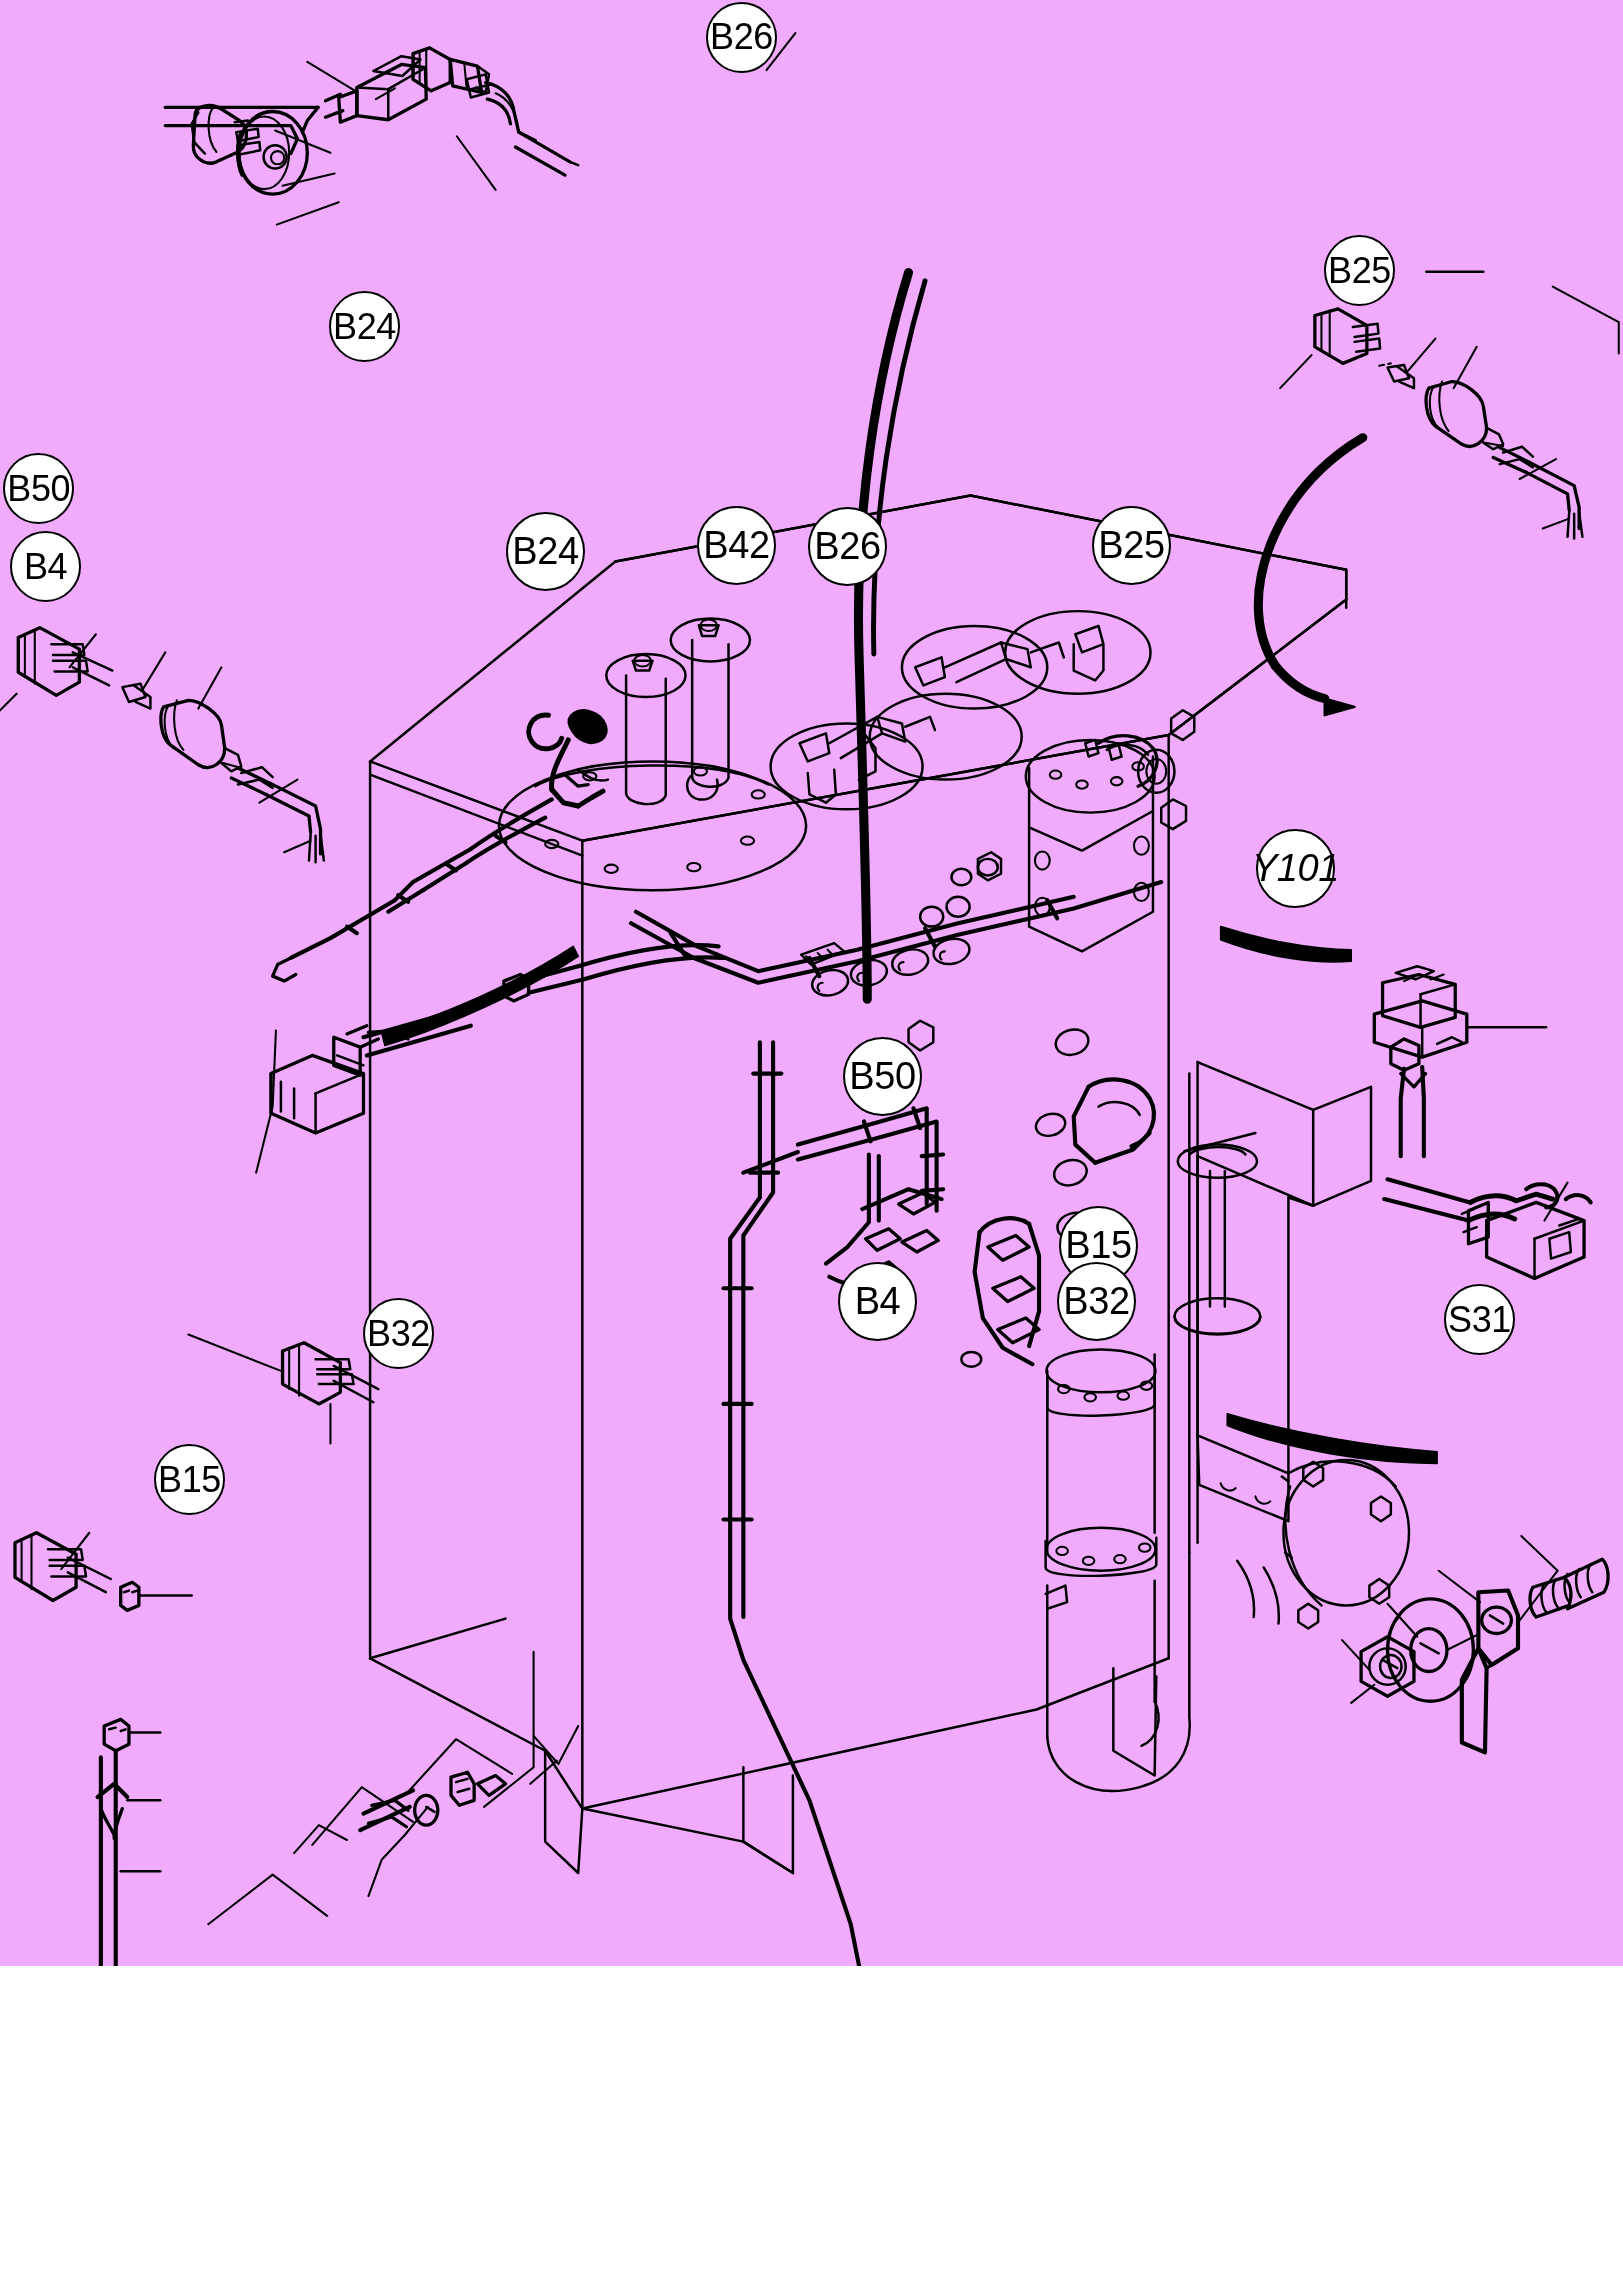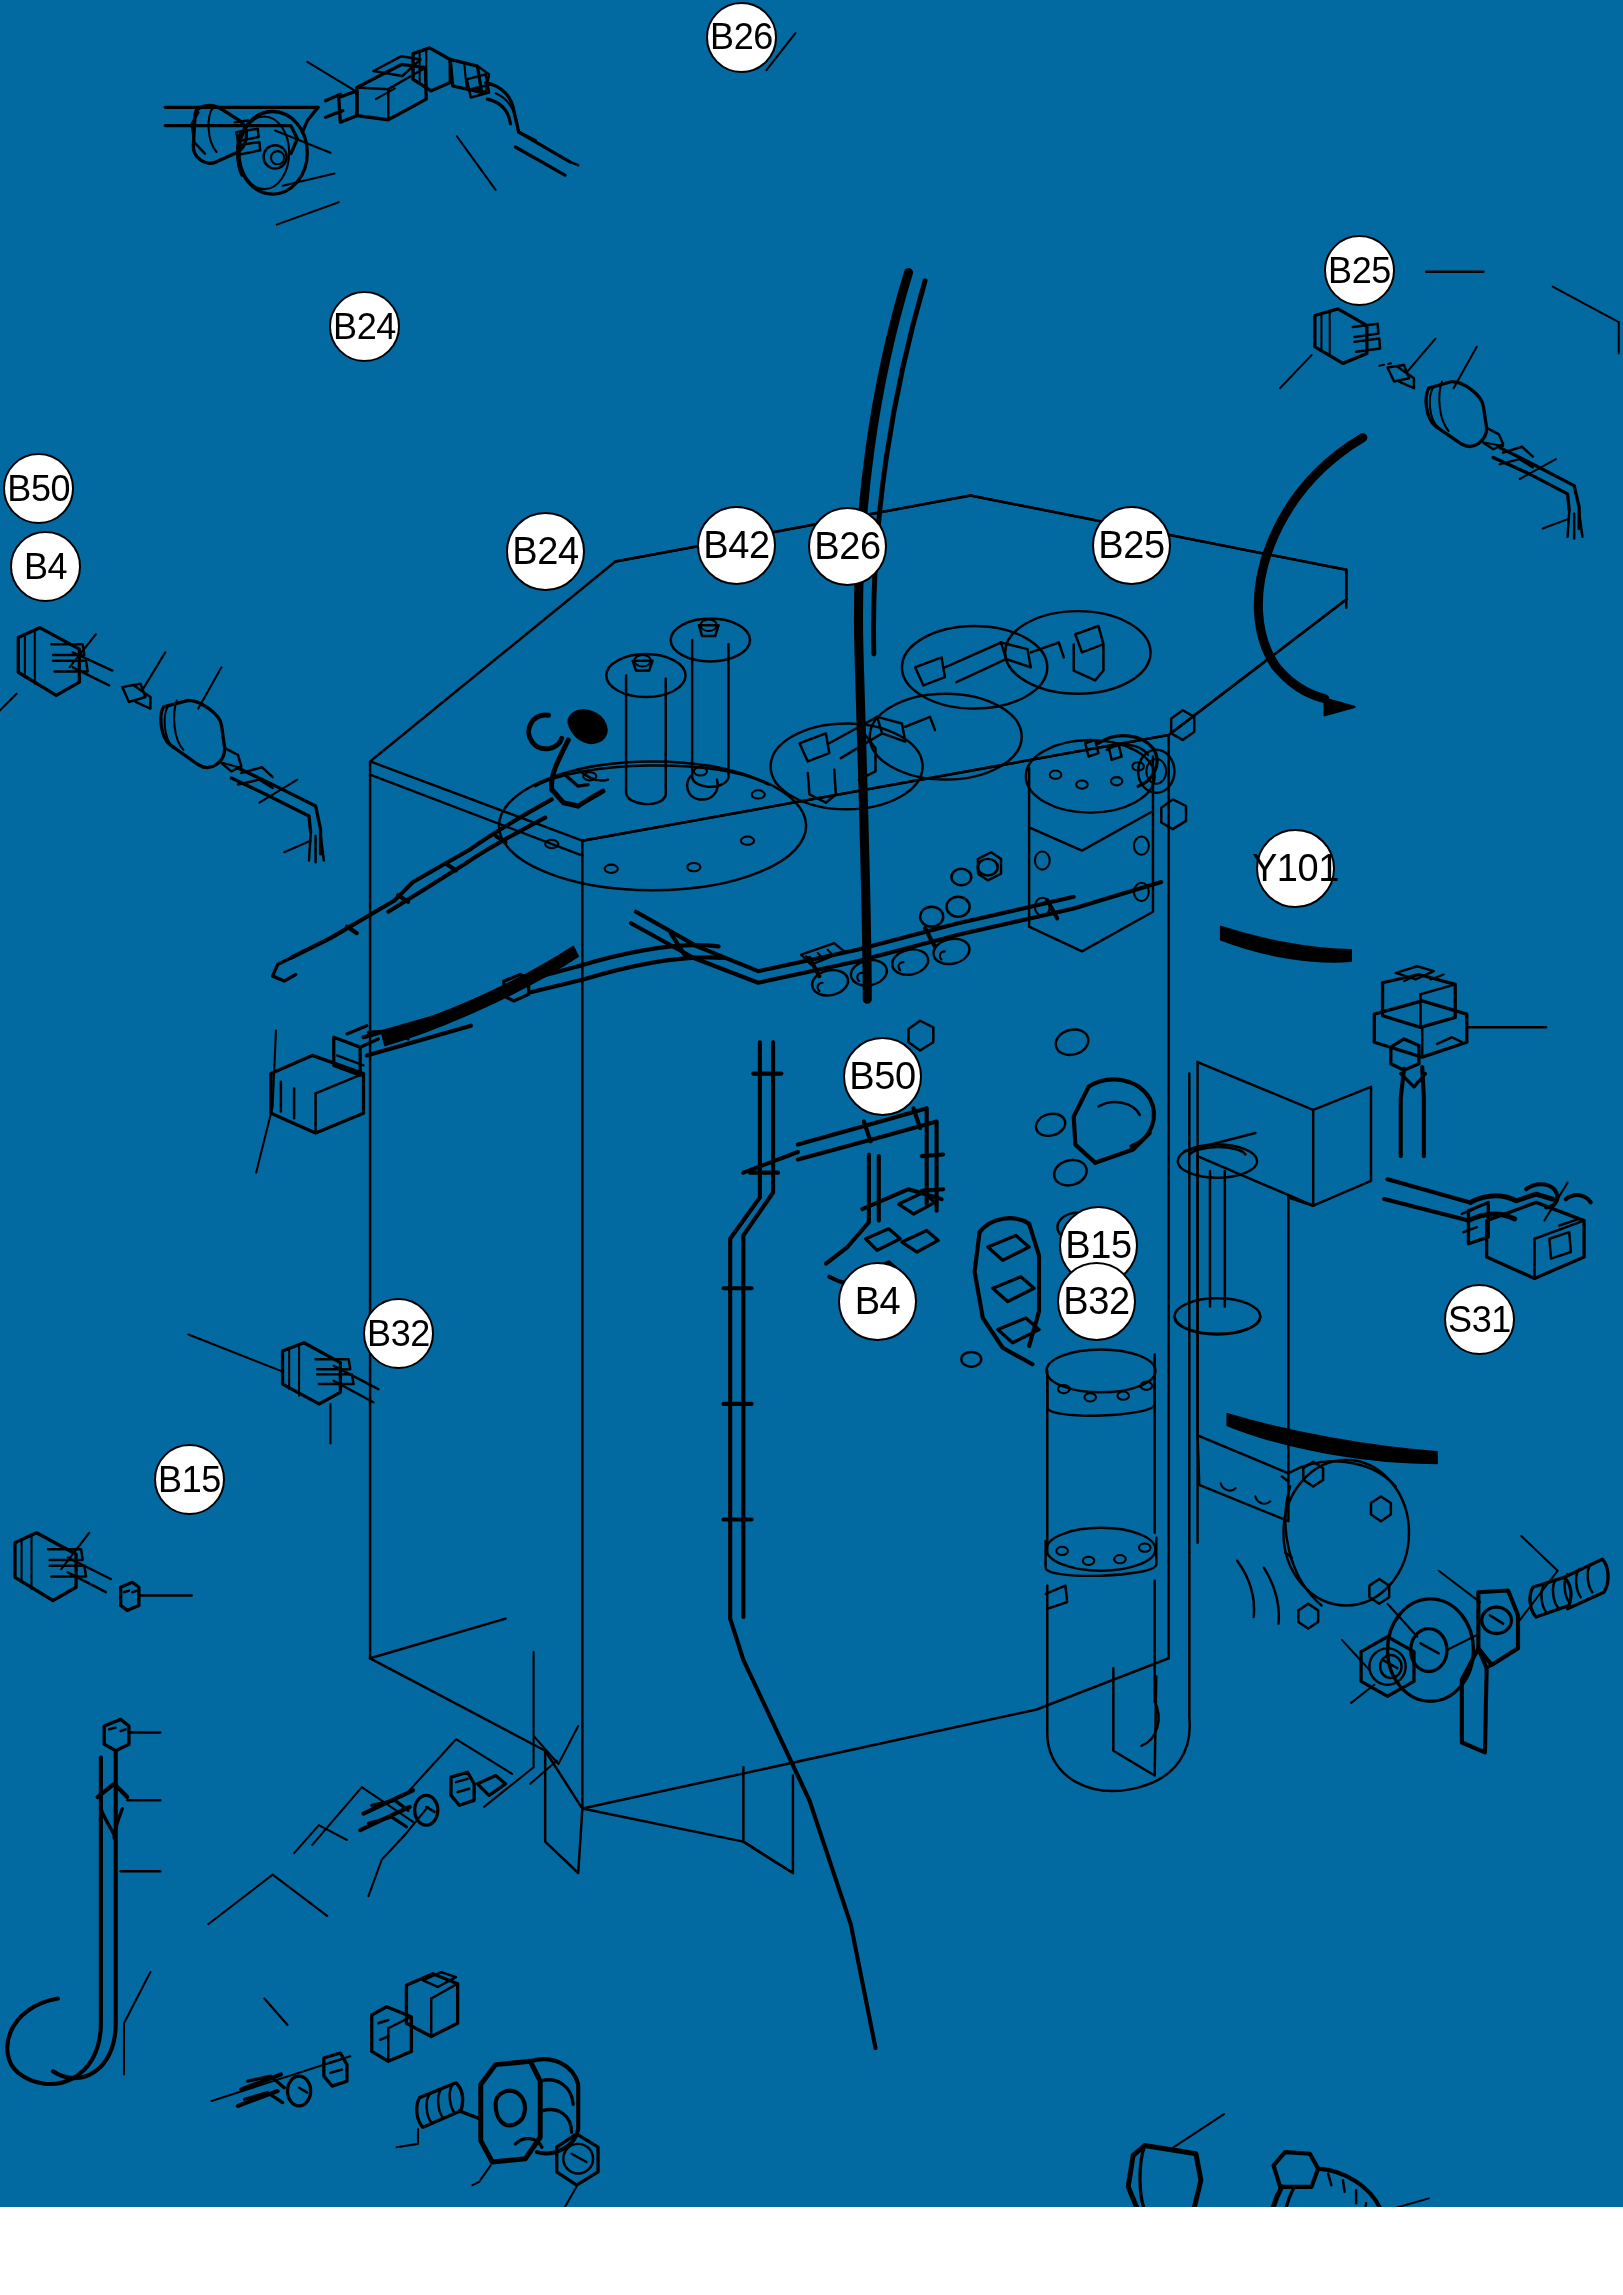--- a/index.html
+++ b/index.html
@@ -3,22 +3,22 @@
 <meta charset="utf-8">
 <style>
   html, body {
     margin: 0;
     padding: 0;
     background: #ffffff;
   }
   #sheet {
     position: relative;
     width: 1623px;
-    height: 2207px;
-    background: #0369a1;
+    height: 1966px;
+    background: #f0abfc;
     overflow: hidden;
     font-family: "Liberation Sans", sans-serif;
   }
   #artboard {
     position: absolute;
     left: 0; top: 0;
     width: 1623px;
     height: 2295px;
   }
   .callout {
@@ -683,21 +683,21 @@
   <div id="callout-layer">
       <div class="callout sz-lg oval" style="left: 706px; top: 1.7px;">B26</div>
       <div class="callout sz-lg oval" style="left: 329px; top: 291px;">B24</div>
       <div class="callout sz-lg oval" style="left: 1324px; top: 235px;">B25</div>
       <div class="callout sz-lg oval" style="left: 3.3px; top: 453px;">B50</div>
       <div class="callout sz-lg oval" style="left: 10px; top: 531px;">B4</div>
       <div class="callout sz-xl oval" style="left: 506px; top: 512px;">B24</div>
       <div class="callout sz-xl oval" style="left: 697px; top: 506px;">B42</div>
       <div class="callout sz-xl oval" style="left: 808px; top: 507px;">B26</div>
       <div class="callout sz-xl oval" style="left: 1092px; top: 506px;">B25</div>
-      <div class="callout sz-xl oval" style="left: 1256px; top: 829px;">Y101</div>
+      <div class="callout sz-xl oval" style="left: 1256px; top: 829px; font-style: italic;">Y101</div>
       <div class="callout sz-xl oval" style="left: 843px; top: 1037px;">B50</div>
       <div class="callout sz-xl oval" style="left: 1059px; top: 1206px;">B15</div>
       <div class="callout sz-xl oval" style="left: 838px; top: 1262px;">B4</div>
       <div class="callout sz-xl oval" style="left: 1057px; top: 1262px;">B32</div>
       <div class="callout sz-lg oval" style="left: 1444px; top: 1284px;">S31</div>
       <div class="callout sz-lg oval" style="left: 363px; top: 1298px;">B32</div>
       <div class="callout sz-lg oval" style="left: 154px; top: 1444px;">B15</div>
     </div>
 
 </div>

